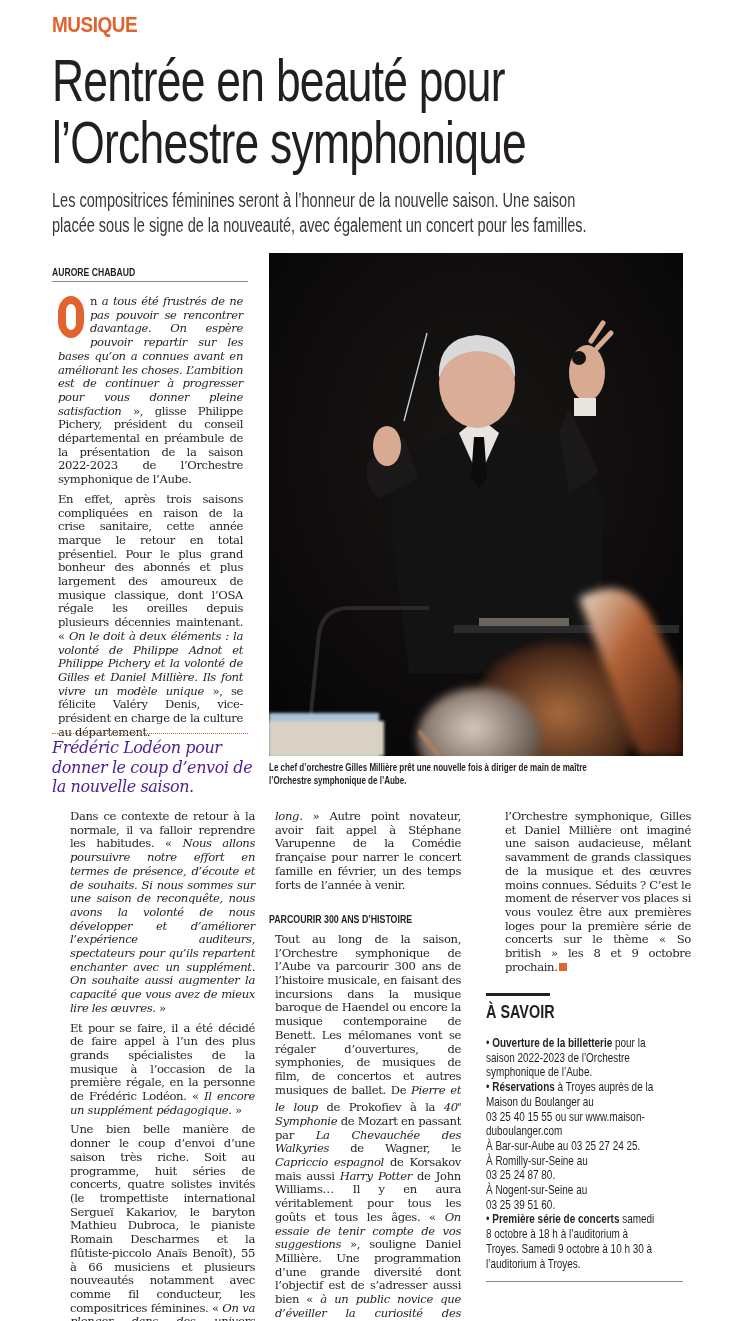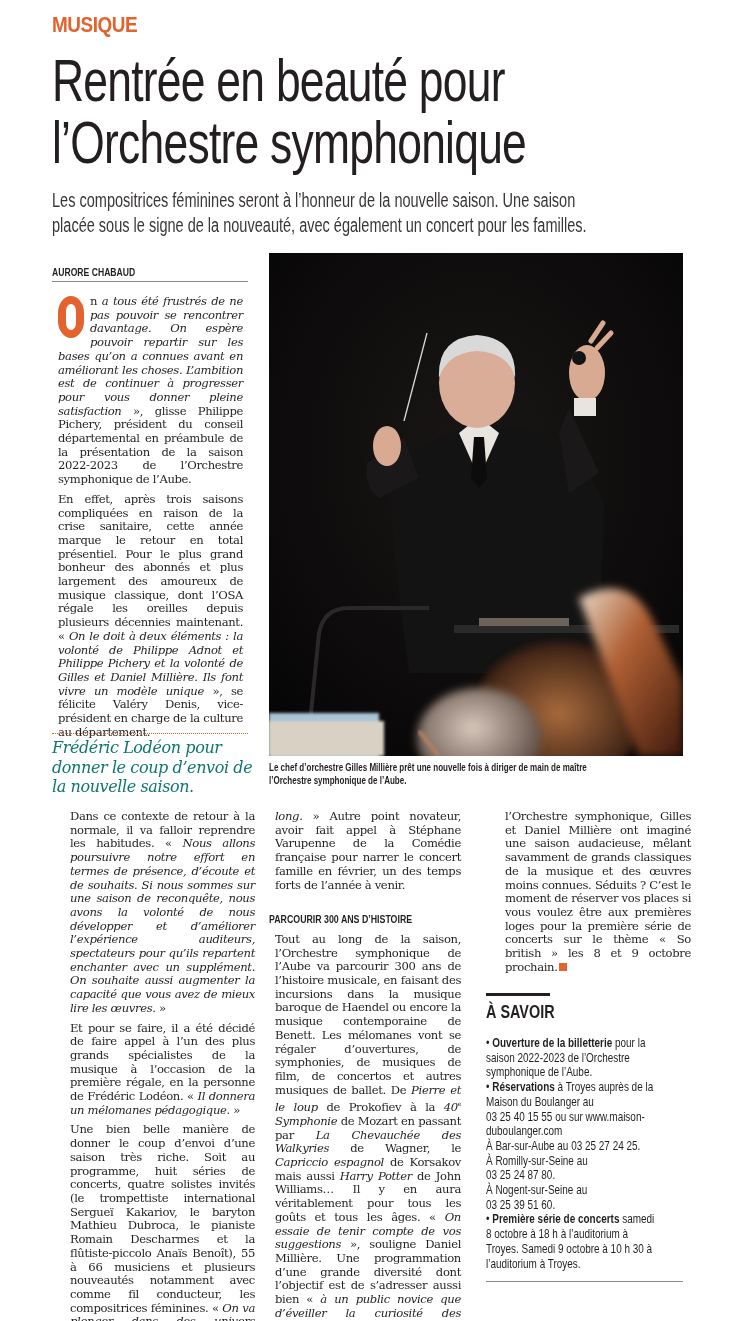--- a/index.html
+++ b/index.html
@@ -51,21 +51,21 @@
   }
   .dropcap::after {
     content: ""; position: absolute; left: 8px; top: 8px; width: 10px; height: 26px;
     background: #ffffff; border-radius: 5px / 7px;
   }
 
   .dotted-rule { left: 52px; top: 733px; width: 196px; border-top: 1px dotted #e3632e; }
   .subhead {
     left: 52px; top: 738px; width: 210px;
     font-family: "DejaVu Serif", serif; font-style: italic; font-size: 16px; line-height: 19.5px;
-    color: #0f766e; letter-spacing: -0.4px;
+    color: #4c1d95; letter-spacing: -0.4px;
   }
 
   .photo {
     left: 269px; top: 253px; width: 414px; height: 503px; overflow: hidden;
     background: #0b0a0a;
   }
   .caption {
     left: 269px; top: 762px; width: 520px;
     font-family: "Liberation Sans", sans-serif; font-weight: bold; font-size: 10.3px; line-height: 12.5px;
     color: #231f20; transform: scaleX(0.78); transform-origin: left top;
@@ -120,21 +120,21 @@
 </div>
 
 <div class="abs dotted-rule"></div>
 <div class="abs subhead">Frédéric Lodéon pour donner le coup d’envoi de la nouvelle saison.</div>
 
 <div class="abs col col1b">
   <p>
     <span>Dans ce contexte de retour à la normale, il va falloir reprendre les habitudes. « </span><em>Nous allons poursuivre notre effort en termes de présence, d’écoute et de souhaits. Si nous sommes sur une saison de reconquête, nous avons la volonté de nous développer et d’améliorer l’expérience auditeurs, spectateurs pour qu’ils repartent enchanter avec un supplément. On souhaite aussi augmenter la capacité que vous avez de mieux lire les œuvres.</em><span> »</span>
   </p>
   <p>
-    <span>Et pour se faire, il a été décidé de faire appel à l’un des plus grands spécialistes de la musique à l’occasion de la première régale, en la personne de Frédéric Lodéon. « </span><em>Il donnera un mélomanes pédagogique.</em><span> »</span>
+    <span>Et pour se faire, il a été décidé de faire appel à l’un des plus grands spécialistes de la musique à l’occasion de la première régale, en la personne de Frédéric Lodéon. « </span><em>Il encore un supplément pédagogique.</em><span> »</span>
   </p>
   <p>
     <span>Une bien belle manière de donner le coup d’envoi d’une saison très riche. Soit au programme, huit séries de concerts, quatre solistes invités (le trompettiste international Sergueï Kakariov, le baryton Mathieu Dubroca, le pianiste Romain Descharmes et la flûtiste-piccolo Anaïs Benoît), 55 à 66 musiciens et plusieurs nouveautés notamment avec comme fil conducteur, les compositrices féminines. « </span><em>On va plonger dans des univers musicaux qu’on ne connaît pas obligatoire-</em>
   </p>
 </div>
 
 <div class="abs photo">
   <svg width="414" height="503" viewBox="0 0 414 503">
     <defs>
       <radialGradient id="bg" cx="50%" cy="40%" r="70%">

